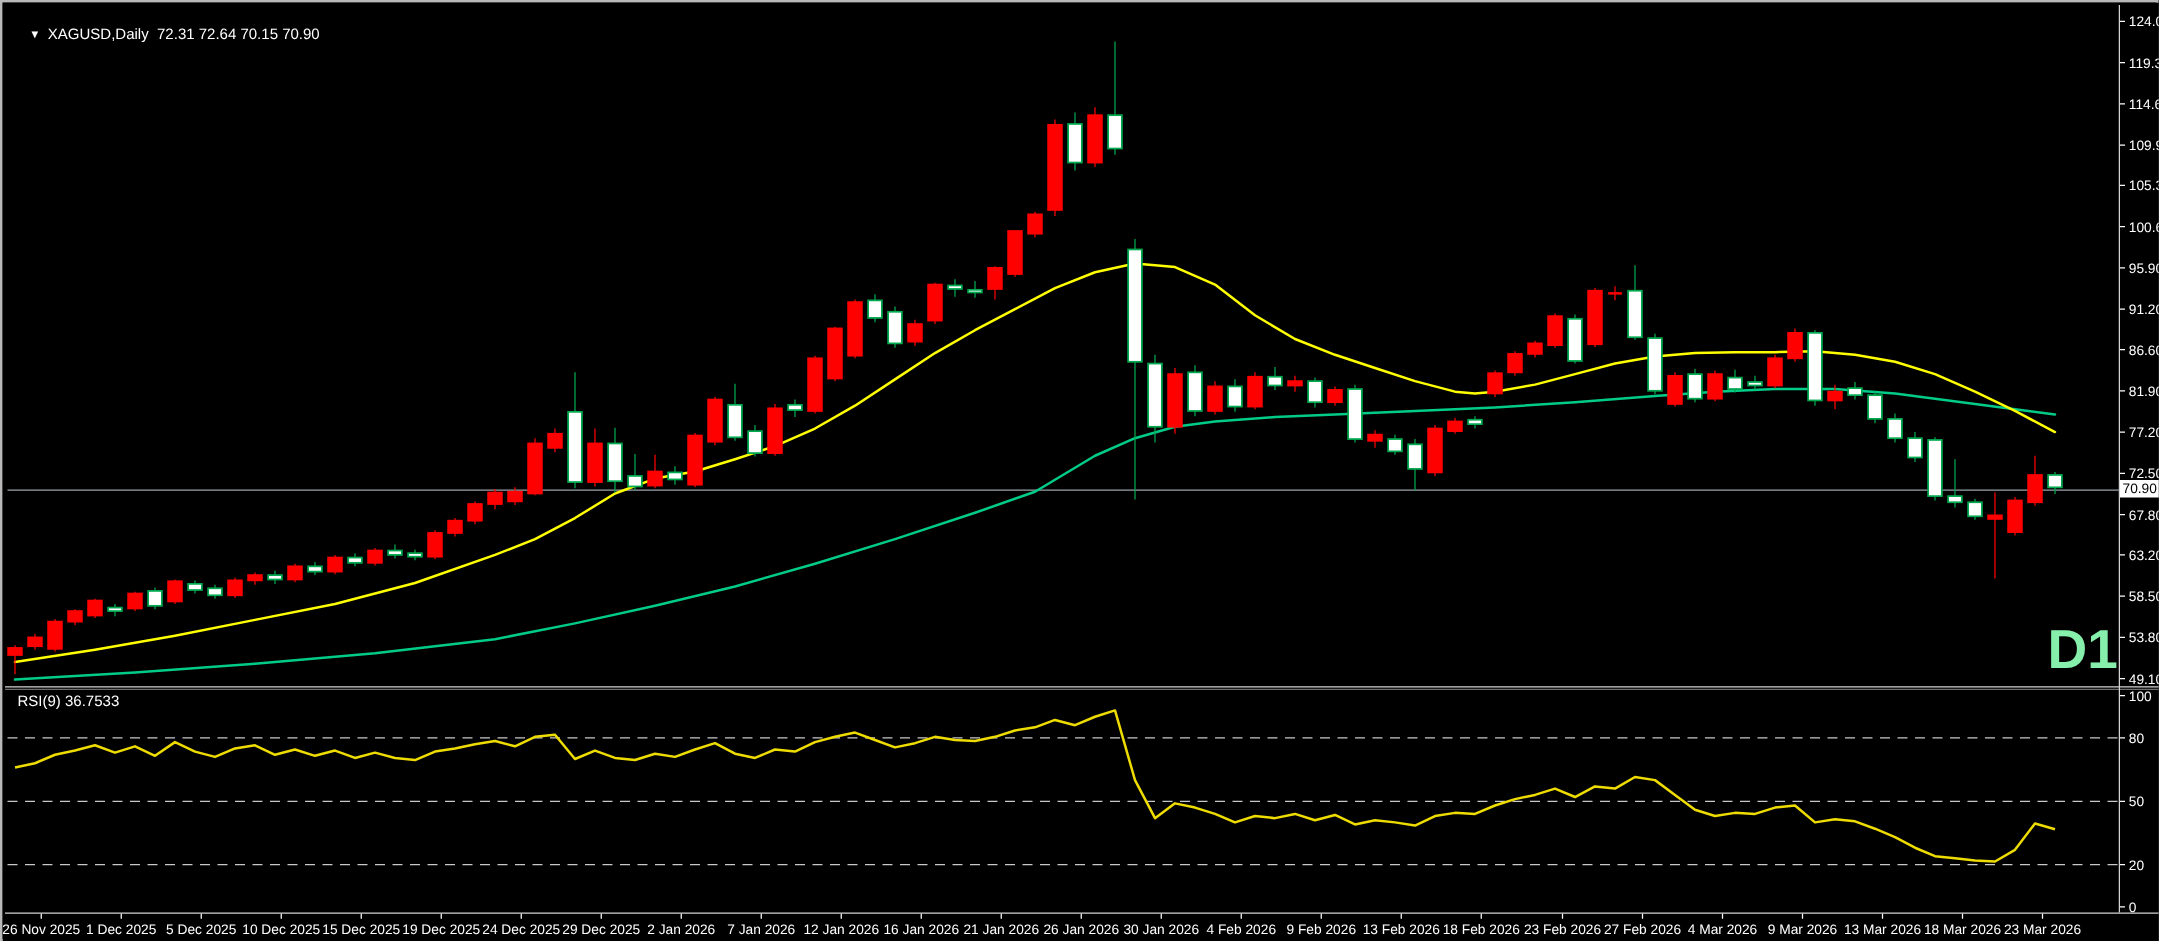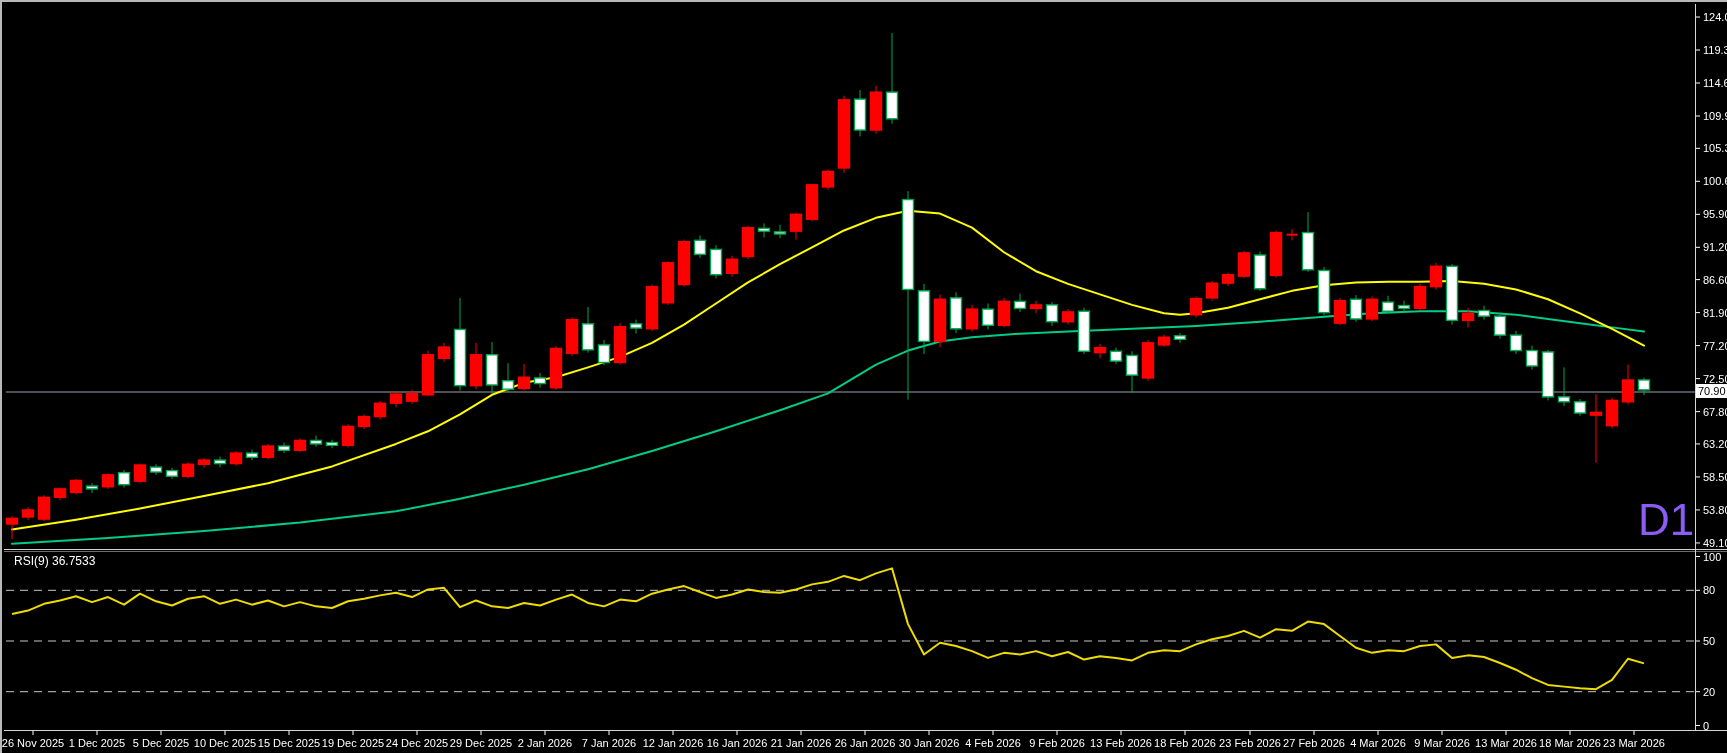--- a/index.html
+++ b/index.html
@@ -4,21 +4,21 @@
 <style>
   html,body{margin:0;padding:0;background:#000;}
   body{width:1727px;height:753px;position:relative;overflow:hidden;
        font-family:"Liberation Sans",sans-serif;}
   .window{position:absolute;inset:0;border:2px solid #b9b9b9;box-sizing:border-box;background:#000;}
   #chart-svg{position:absolute;left:0;top:0;}
   .overlay{position:absolute;color:#fff;white-space:pre;}
   .title{left:8px;top:4px;font-size:12px;}
   .title .tri{font-size:9px;margin-right:6px;position:relative;top:-1px;}
   .rsi-label{left:12px;top:552px;font-size:12px;}
-  .tf-badge{left:1636px;top:496px;font-size:44px;font-weight:normal;color:#8b5cf6;line-height:1;}
+  .tf-badge{left:1636px;top:496px;font-size:44px;font-weight:bold;color:#86efac;line-height:1;}
   .price-tag{left:1694px;top:382px;width:31px;height:14px;background:#ffffff;color:#000;
              font-size:11px;line-height:14px;padding-left:2px;}
 </style>
 </head>
 <body>
 
 <div class="window">
   <svg id="chart-svg" width="1727" height="753">
       <rect x="0" y="0" width="1727" height="753" fill="#000000"></rect>
       <g>
@@ -343,19 +343,22 @@
         <text x="1440" y="745" fill="#ffffff" font-size="11px" text-anchor="middle" font-family="&quot;Liberation Sans&quot;,sans-serif">9 Mar 2026</text>
         <line x1="1504" y1="729" x2="1504" y2="733" stroke="#ffffff" stroke-width="1"></line>
         <text x="1504" y="745" fill="#ffffff" font-size="11px" text-anchor="middle" font-family="&quot;Liberation Sans&quot;,sans-serif">13 Mar 2026</text>
         <line x1="1568" y1="729" x2="1568" y2="733" stroke="#ffffff" stroke-width="1"></line>
         <text x="1568" y="745" fill="#ffffff" font-size="11px" text-anchor="middle" font-family="&quot;Liberation Sans&quot;,sans-serif">18 Mar 2026</text>
         <line x1="1632" y1="729" x2="1632" y2="733" stroke="#ffffff" stroke-width="1"></line>
         <text x="1632" y="745" fill="#ffffff" font-size="11px" text-anchor="middle" font-family="&quot;Liberation Sans&quot;,sans-serif">23 Mar 2026</text>
       </g>
     </svg>
 
+  <div class="overlay title">
+    <span class="tri">▼</span><span>XAGUSD,Daily</span>  <span>72.31 72.64 70.15 70.90</span>
+  </div>
 
   <div class="overlay rsi-label">RSI(9) 36.7533</div>
 
   <div class="overlay tf-badge">D1</div>
 
   <div class="overlay price-tag">70.90</div>
 </div>
 
 </body></html>

